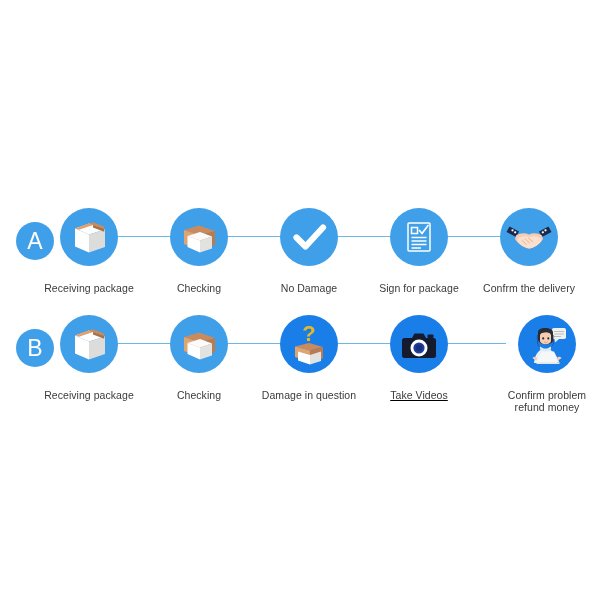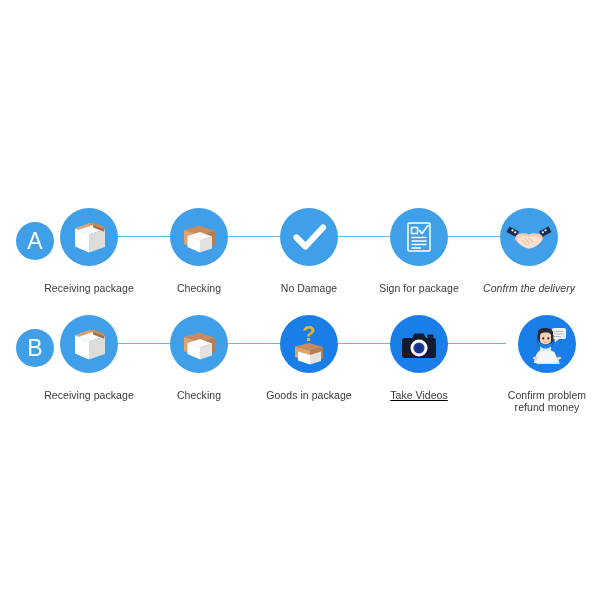--- a/index.html
+++ b/index.html
@@ -146,21 +146,21 @@
             <line x1="21.5" y1="29.5" x2="36.5" y2="29.5"></line>
             <line x1="21.5" y1="33" x2="36.5" y2="33"></line>
             <line x1="21.5" y1="36.5" x2="36.5" y2="36.5"></line>
             <line x1="21.5" y1="40" x2="31" y2="40"></line>
           </g>
         </svg>
       </div>
       <div class="step-label">Sign for package</div>
     </div>
 
-    <div class="step" style="left:529px;font-style:italic;">
+    <div class="step" style="left:529px;">
       <div class="bubble">
         <svg viewBox="0 0 58 58">
           <g>
             <path d="M9.5,18.5 L19,23.5 L16,29 L6.5,24" fill="#1b2a4a"></path>
             <circle cx="12.5" cy="22.3" r="1.15" fill="#ffffff"></circle>
             <circle cx="15.2" cy="24.3" r="1.15" fill="#ffffff"></circle>
             <path d="M48.5,18.5 L39,23.5 L42,29 L51.5,24" fill="#1b2a4a"></path>
             <circle cx="45.5" cy="22.3" r="1.15" fill="#ffffff"></circle>
             <circle cx="42.8" cy="24.3" r="1.15" fill="#ffffff"></circle>
             <path d="M16,27.5 C20,25 25,24.5 29,26.5 C33,24.5 38,25 42,27.5
@@ -226,21 +226,21 @@
           <g>
             <text x="29" y="26" text-anchor="middle" font-family="Liberation Sans, sans-serif" font-size="22" font-weight="bold" fill="#e8b824">?</text>
             <polygon points="15,31.5 29,28 43,32 30,35.5" fill="#c98b5e"></polygon>
             <polygon points="15,31.5 30,35.5 30,47 15,42" fill="#e0a470"></polygon>
             <polygon points="30,35.5 43,32 43,43.5 30,47" fill="#b97c4f"></polygon>
             <polygon points="18,36.5 30,40 30,49.5 18,45.5" fill="#ffffff"></polygon>
             <polygon points="30,40 41,36.5 41,46 30,49.5" fill="#e2e2e0"></polygon>
           </g>
         </svg>
       </div>
-      <div class="step-label">Goods in package</div>
+      <div class="step-label">Damage in question</div>
     </div>
 
     <div class="step" style="left:419px;text-decoration:underline;">
       <div class="bubble deep">
         <svg viewBox="0 0 58 58">
           <g>
             <rect x="12" y="23" width="34" height="20" rx="2.5" fill="#141b2e"></rect>
             <path d="M22,23 L24.5,18.5 L33.5,18.5 L36,23 Z" fill="#141b2e"></path>
             <rect x="37.5" y="19.5" width="6" height="3.5" rx="1" fill="#141b2e"></rect>
             <circle cx="29" cy="33" r="8.5" fill="#ffffff"></circle>

